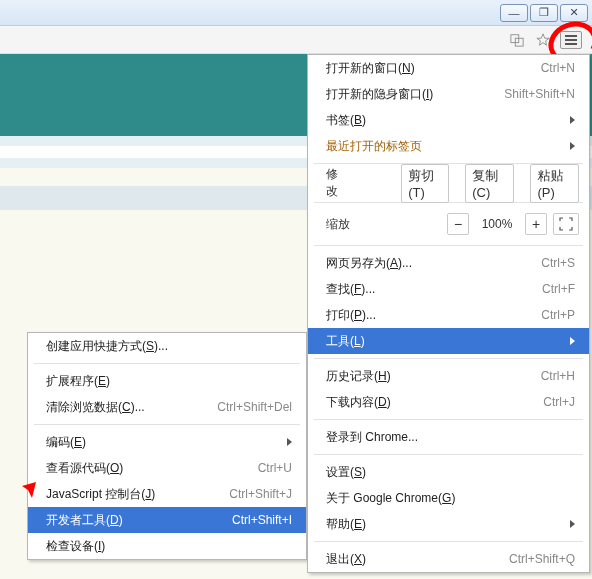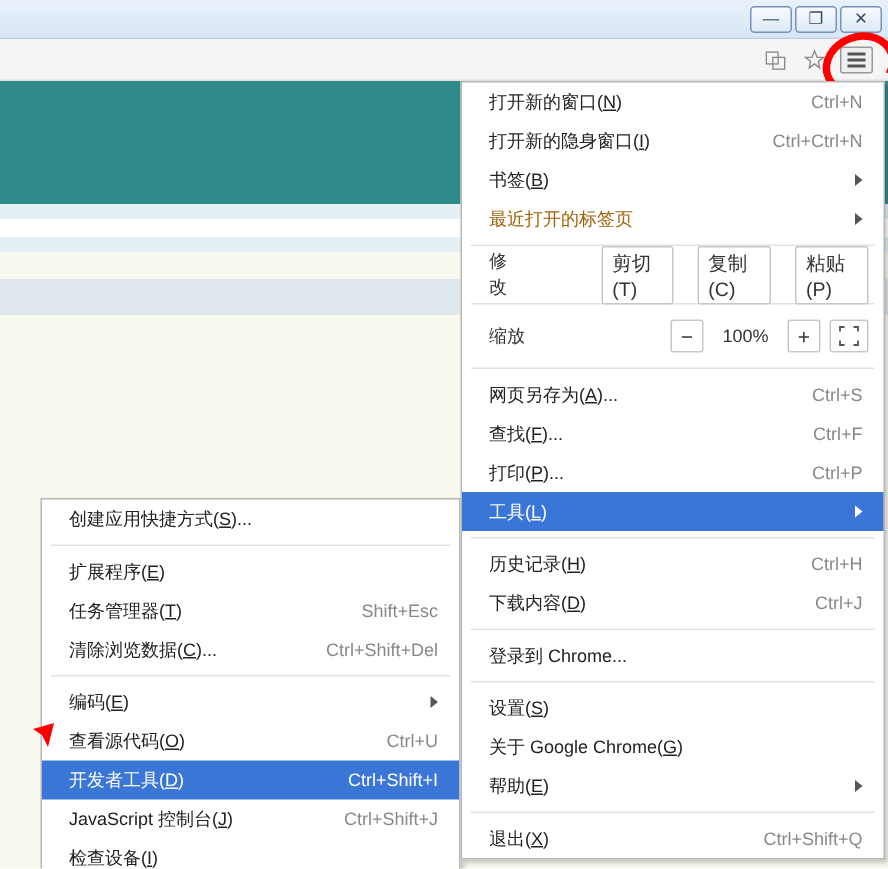--- a/index.html
+++ b/index.html
@@ -173,57 +173,53 @@
 
 <div class="menu menu-sub">
   <div class="item">
     <span class="label"><span>创建应用快捷方式(<span class="u">S</span>)...</span></span>
   </div>
   <div class="sep"></div>
   <div class="item">
     <span class="label">扩展程序(<span class="u">E</span>)</span>
   </div>
   <div class="item">
-    <span class="label">任务管理器(<span class="u">T</span>)</span>
-    <span class="shortcut">Shift+Esc</span>
-  </div>
-  <div class="item">
     <span class="label">清除浏览数据(<span class="u">C</span>)...</span>
     <span class="shortcut">Ctrl+Shift+Del</span>
   </div>
   <div class="sep"></div>
   <div class="item">
     <span class="label">编码(<span class="u">E</span>)</span>
     <span class="arrow"></span>
   </div>
   <div class="item">
     <span class="label">查看源代码(<span class="u">O</span>)</span>
     <span class="shortcut">Ctrl+U</span>
+  </div>
+  <div class="item">
+    <span class="label">JavaScript 控制台(<span class="u">J</span>)</span>
+    <span class="shortcut">Ctrl+Shift+J</span>
   </div>
   <div class="item hl">
     <span class="label">开发者工具(<span class="u">D</span>)</span>
     <span class="shortcut">Ctrl+Shift+I</span>
   </div>
   <div class="item">
-    <span class="label">JavaScript 控制台(<span class="u">J</span>)</span>
-    <span class="shortcut">Ctrl+Shift+J</span>
-  </div>
-  <div class="item">
     <span class="label">检查设备(<span class="u">I</span>)</span>
   </div>
 </div>
 
 <div class="menu menu-main">
   <div class="item">
     <span class="label">打开新的窗口(<span class="u">N</span>)</span>
     <span class="shortcut">Ctrl+N</span>
   </div>
   <div class="item">
     <span class="label">打开新的隐身窗口(<span class="u">I</span>)</span>
-    <span class="shortcut">Ctrl+Ctrl+N</span>
+    <span class="shortcut">Shift+Shift+N</span>
   </div>
   <div class="item">
     <span class="label">书签(<span class="u">B</span>)</span>
     <span class="arrow"></span>
   </div>
   <div class="item disabled">
     <span class="label">最近打开的标签页</span>
     <span class="arrow"></span>
   </div>
   <div class="sep"></div>

